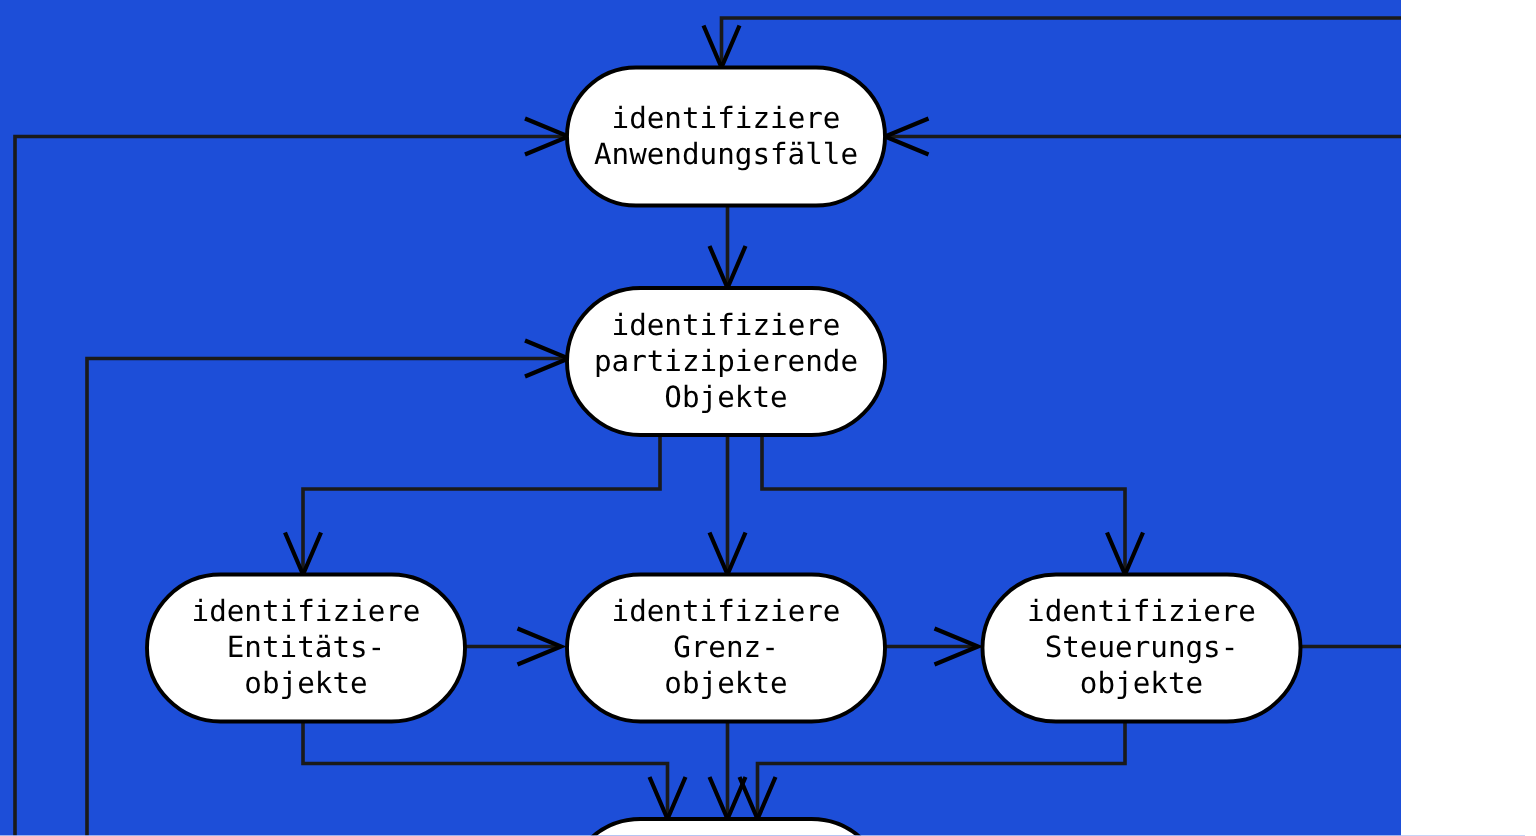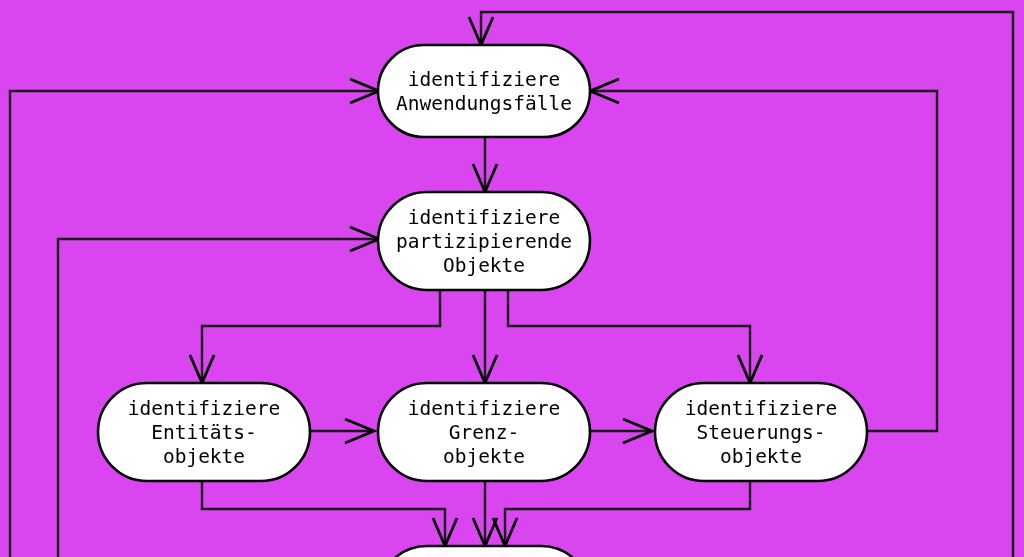--- a/index.html
+++ b/index.html
@@ -5,23 +5,23 @@
   html, body {
     margin: 0;
     padding: 0;
     background: #ffffff;
   }
   body {
     font-family: "DejaVu Sans Mono", "Liberation Mono", monospace;
   }
   #diagram-root {
     position: relative;
-    width: 1024px;
+    width: 934px;
     height: 557px;
-    background: #d946ef;
+    background: #1d4ed8;
     overflow: hidden;
   }
   #flow-svg {
     position: absolute;
     top: 0;
     left: 0;
     width: 1024px;
     height: 557px;
     display: block;
   }

